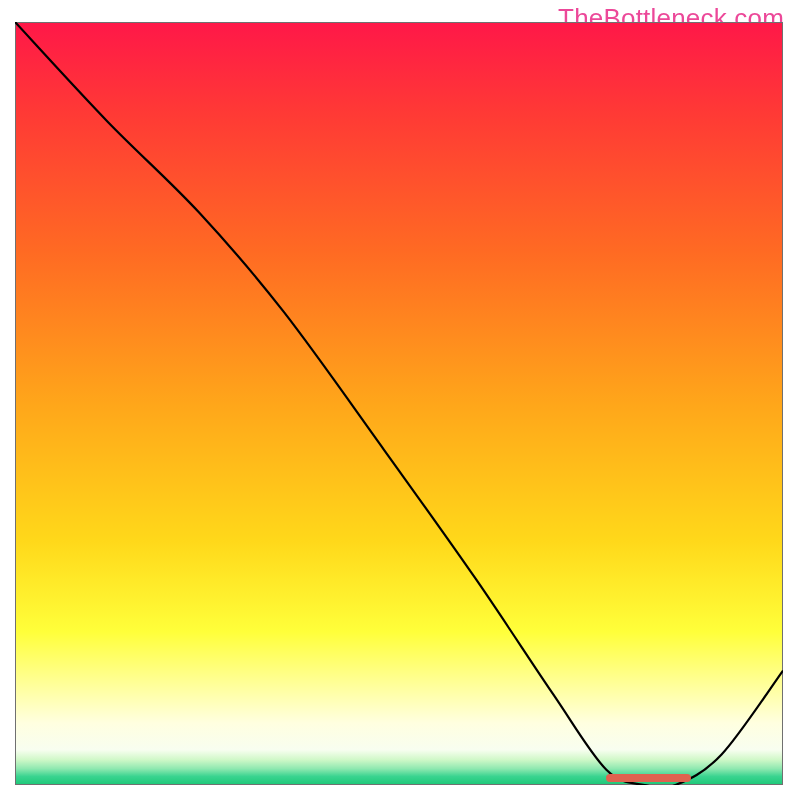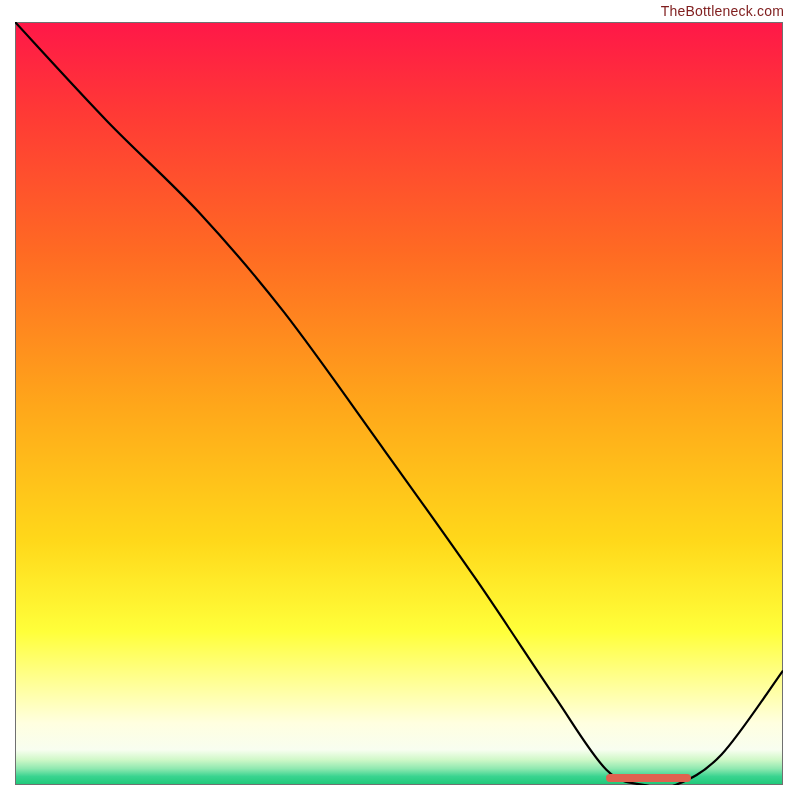--- a/index.html
+++ b/index.html
@@ -38,22 +38,22 @@
         #8ee8b0 98%,
         #3ad490 99%,
         #20c97a 100%
       );
     box-sizing: border-box;
   }
   .watermark {
     position: absolute;
     top: 3px;
     right: 16px;
-    color: #7f1d1d;
-    font-size: 14px;
+    color: #ec4899;
+    font-size: 26px;
     font-weight: 400;
     letter-spacing: 0.2px;
   }
   svg.curve {
     position: absolute;
     left: 15px;
     top: 22px;
     width: 768px;
     height: 763px;
     pointer-events: none;

